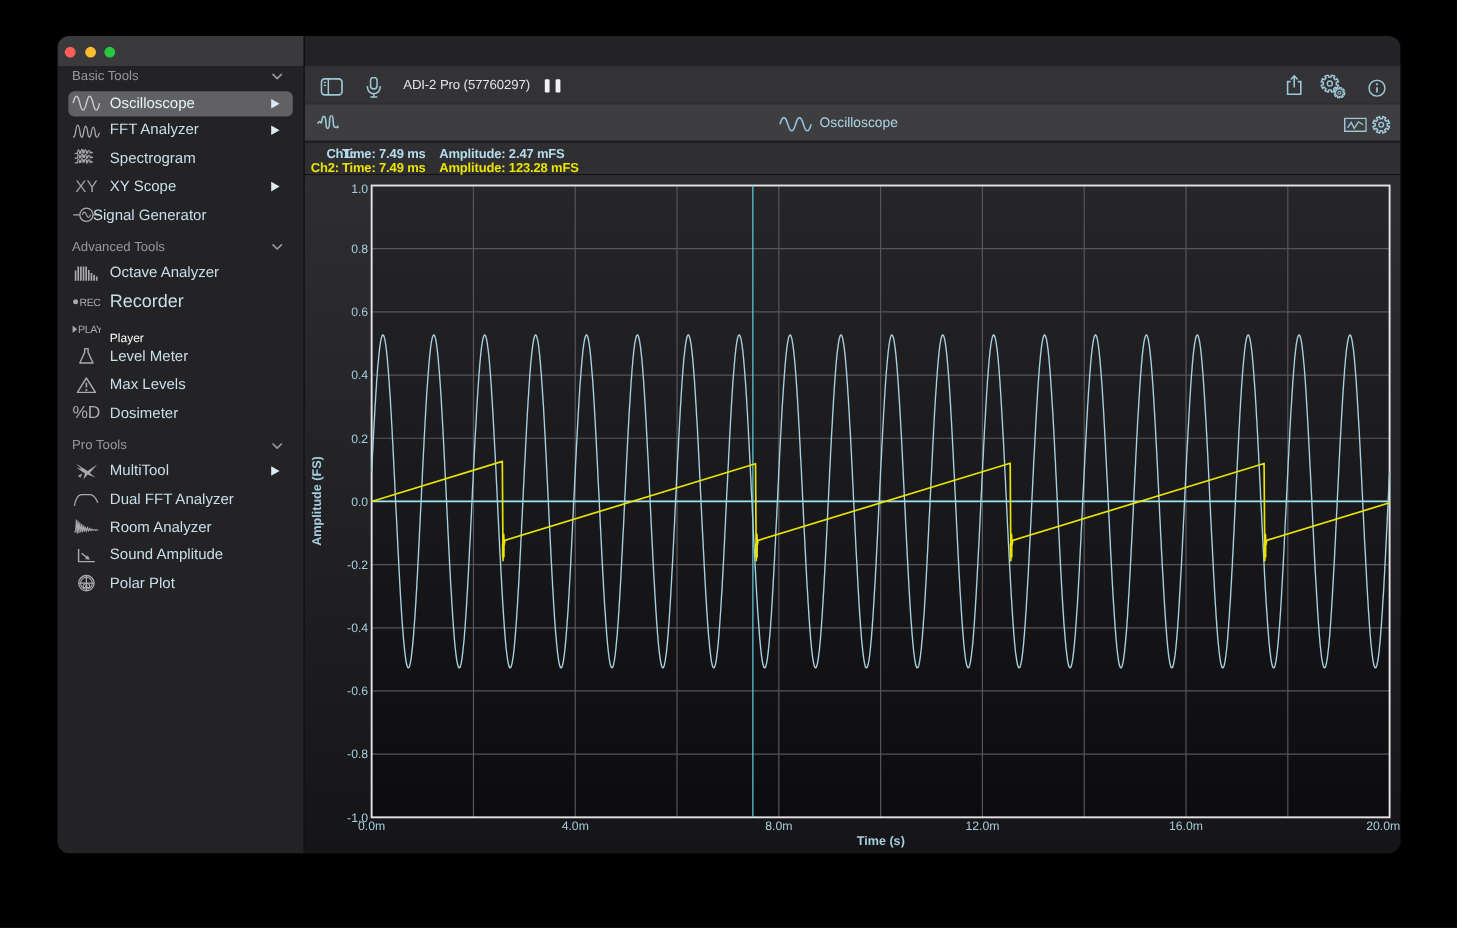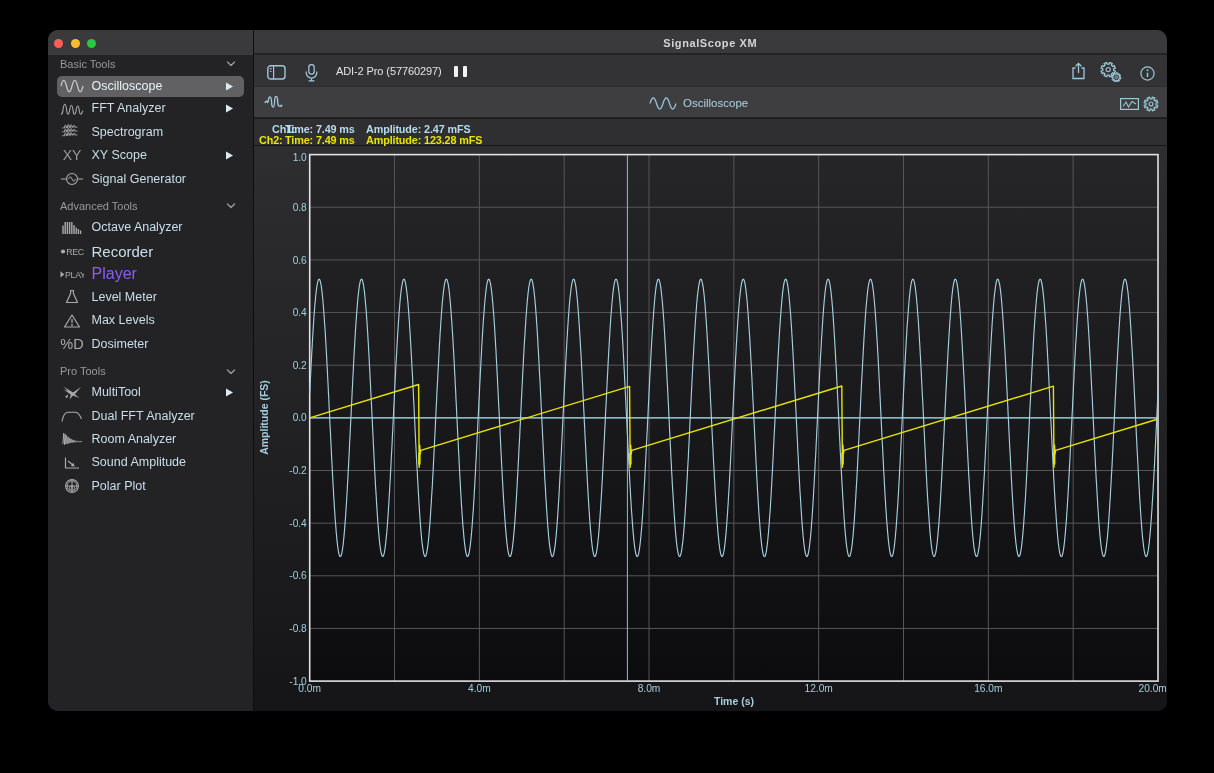--- a/index.html
+++ b/index.html
@@ -42,21 +42,21 @@
         </svg>
         <div style="position:absolute;left:44px;top:118.3px;font-size:12.5px;color:#c9dfea">XY Scope</div>
         <svg style="position:absolute;left:177px;top:121.3px" width="9" height="9" viewBox="0 0 9 9">
           <path d="M1 0.5 L8 4.5 L1 8.5 Z" fill="#dcebf3"></path>
         </svg>
         <svg style="position:absolute;left:12.5px;top:141.6px" width="24" height="16" viewBox="0 0 24 16">
           <circle cx="12" cy="8" r="5.5" fill="none" stroke="#a9a9ae" stroke-width="1.1"></circle>
           <path d="M1 8 H6.5 M17.5 8 H23" stroke="#a9a9ae" stroke-width="1.1"></path>
           <path d="M8.5 8 Q10.25 3.5 12 8 T15.5 8" fill="none" stroke="#a9a9ae" stroke-width="1"></path>
         </svg>
-        <div style="position:absolute;left:44px;top:142.1px;font-size:12.5px;color:#c9dfea">Signal Generator</div>
+        <div style="position:absolute;left:30px;top:142.1px;font-size:12.5px;color:#c9dfea">Signal Generator</div>
         <div style="position:absolute;left:12.5px;top:170.0px;font-size:11px;color:#98989d">Advanced Tools</div>
         <svg style="position:absolute;left:178px;top:171.5px" width="10" height="10" viewBox="0 0 10 10">
           <path d="M1.5 3 L5 6.5 L8.5 3" fill="none" stroke="#98989d" stroke-width="1.4" stroke-linecap="round" stroke-linejoin="round"></path>
         </svg>
         <svg style="position:absolute;left:12.5px;top:190.0px" width="24" height="16" viewBox="0 0 24 16">
           <path d="M3 5.5 V14" stroke="#a9a9ae" stroke-width="1.4"></path>
           <path d="M5.2 2 V14" stroke="#a9a9ae" stroke-width="1.4"></path>
           <path d="M7.4 2 V14" stroke="#a9a9ae" stroke-width="1.4"></path>
           <path d="M9.6 2 V14" stroke="#a9a9ae" stroke-width="1.4"></path>
           <path d="M11.8 2 V14" stroke="#a9a9ae" stroke-width="1.4"></path>
@@ -68,21 +68,21 @@
         <div style="position:absolute;left:44px;top:190.5px;font-size:12.5px;color:#c9dfea">Octave Analyzer</div>
         <svg style="position:absolute;left:12.5px;top:213.0px" width="24" height="16" viewBox="0 0 24 16">
           <circle cx="3" cy="8.5" r="2.1" fill="#a9a9ae"></circle>
           <text x="6.2" y="8.7" font-family="Liberation Sans" font-size="8.8" letter-spacing="-0.3" fill="#a9a9ae" dominant-baseline="central">REC</text>
         </svg>
         <div style="position:absolute;left:44px;top:213.5px;font-size:15px;color:#c9dfea">Recorder</div>
         <svg style="position:absolute;left:12.5px;top:236.5px" width="24" height="16" viewBox="0 0 24 16">
           <path d="M0.5 5.3 L4.3 8.4 L0.5 11.5 Z" fill="#a9a9ae"></path>
           <text x="5" y="8.7" font-family="Liberation Sans" font-size="8.8" letter-spacing="-0.3" fill="#a9a9ae" dominant-baseline="central">PLAY</text>
         </svg>
-        <div style="position:absolute;left:44px;top:235px;font-size:16px;color:#8b5cf6">Player</div>
+        <div style="position:absolute;left:44px;top:247px;font-size:10px;color:#ffffff">Player</div>
         <svg style="position:absolute;left:12.5px;top:259.8px" width="24" height="16" viewBox="0 0 24 16">
           <path d="M10.6 1.5 H13.4 V4.5 L17.5 13.5 H6.5 L10.6 4.5 Z" fill="none" stroke="#a9a9ae" stroke-width="1.2" stroke-linejoin="round"></path>
         </svg>
         <div style="position:absolute;left:44px;top:260.3px;font-size:12.5px;color:#c9dfea">Level Meter</div>
         <svg style="position:absolute;left:12.5px;top:283.0px" width="24" height="16" viewBox="0 0 24 16">
           <path d="M12 2 L19.5 14 H4.5 Z" fill="none" stroke="#a9a9ae" stroke-width="1.2" stroke-linejoin="round"></path>
           <path d="M12 6 V10" stroke="#a9a9ae" stroke-width="1.3"></path>
           <circle cx="12" cy="12" r="0.9" fill="#a9a9ae"></circle>
         </svg>
         <div style="position:absolute;left:44px;top:283.5px;font-size:12.5px;color:#c9dfea">Max Levels</div>
@@ -121,23 +121,20 @@
           <circle cx="12" cy="8" r="4.9" fill="none" stroke="#a9a9ae" stroke-width="0.9"></circle>
           <path d="M5.6 8 H18.4 M12 1.6 V14.4" stroke="#a9a9ae" stroke-width="1"></path>
           <path d="M12 8 q-3.4 0.6 -2.6 3.4 q2.6 1.4 2.6 -3.4 q0 4.8 2.6 3.4 q0.8 -2.8 -2.6 -3.4" fill="none" stroke="#a9a9ae" stroke-width="0.9"></path>
         </svg>
         <div style="position:absolute;left:44px;top:449.0px;font-size:12.5px;color:#c9dfea">Polar Plot</div>
       </div>
   </div>
   <div style="position:absolute;left:205.5px;top:0;width:1px;height:100%;background:#0e0e10"></div>
 
   <div style="position:absolute;left:206.5px;top:0;right:0;height:100%">
-    <div style="position:absolute;left:0;top:0;width:100%;height:24.5px;background:#3a3a3c;border-bottom:1px solid #232325">
-      <div style="position:absolute;width:100%;top:7px;text-align:center;font-size:11px;font-weight:bold;letter-spacing:0.6px;color:#d4d4d6">SignalScope XM</div>
-    </div>
     <div style="position:absolute;left:0;top:25.5px;width:100%;height:31px;background:#333335">
 <svg style="position:absolute;left:12.5px;top:9.8px" width="19" height="15" viewBox="0 0 19 15">
  <rect x="0.8" y="0.8" width="17.2" height="13.2" rx="2.8" fill="none" stroke="#9ec7d8" stroke-width="1.4"></rect>
  <path d="M6.6 0.8 V14" stroke="#9ec7d8" stroke-width="1.2"></path>
  <path d="M2.8 3.6 H4.6 M2.8 6.2 H4.6" stroke="#9ec7d8" stroke-width="1.1"></path>
 </svg>
 <svg style="position:absolute;left:50px;top:8.8px" width="15" height="18" viewBox="0 0 15 18">
  <rect x="4.8" y="0.6" width="5.4" height="9.6" rx="2.7" fill="none" stroke="#9ec7d8" stroke-width="1.25"></rect>
  <path d="M2.2 7.6 v1.2 a5.3 5.3 0 0 0 10.6 0 V7.6" fill="none" stroke="#9ec7d8" stroke-width="1.25"></path>
  <path d="M7.5 14.4 V16.2 M4.6 16.9 H10.4" stroke="#9ec7d8" stroke-width="1.25"></path>

